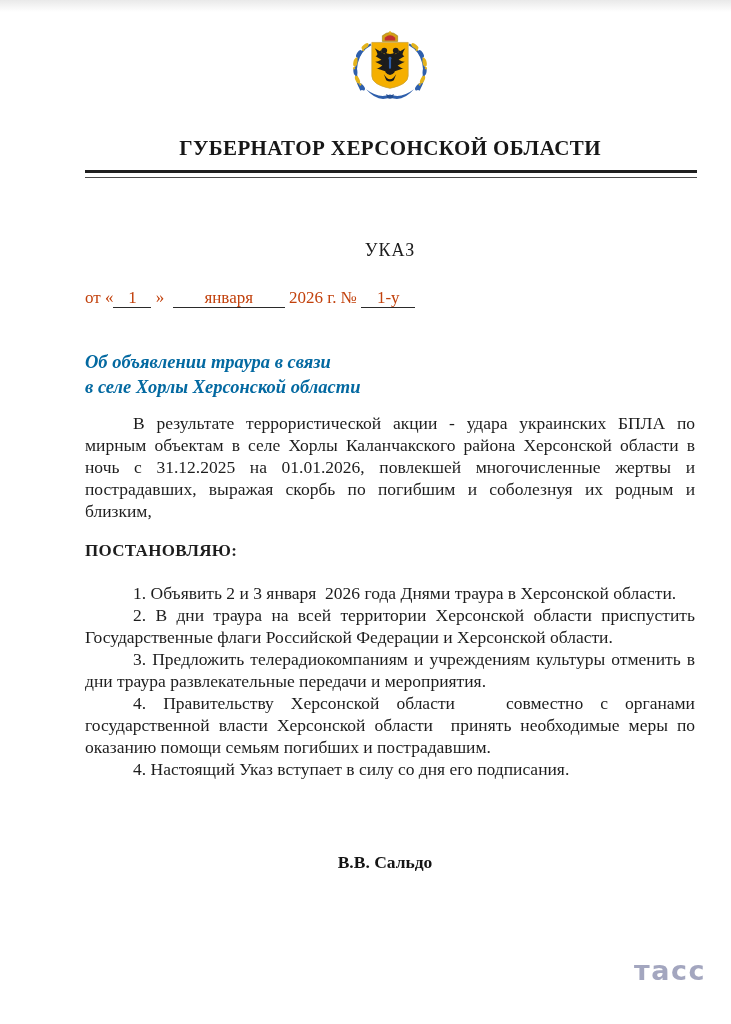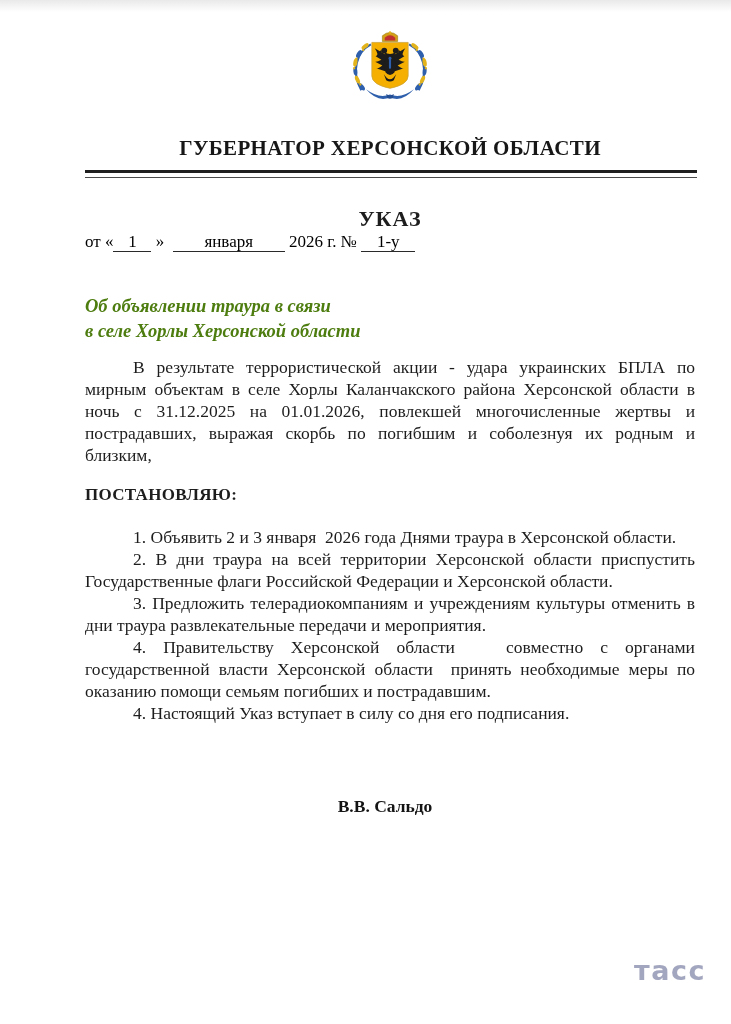--- a/index.html
+++ b/index.html
@@ -27,44 +27,45 @@
     text-align:center;
     font-size:21px;
     font-weight:bold;
     letter-spacing:0.4px;
     color:#171717;
   }
   .rules{margin-top:9px;width:612px;}
   .rule-thick{height:3px;background:#1f1f1f;}
   .rule-thin{height:1px;background:#4a4a4a;margin-top:4px;}
   .doc-type{
-    margin-top:28px;
+    margin-top:62px;
     width:610px;text-align:center;
-    font-size:22px;font-weight:bold;letter-spacing:1px;
+    font-size:18px;font-weight:normal;letter-spacing:1px;
   }
   .date-line{
+    margin-top:27px;
     font-size:17px;
-    color:#000000;
+    color:#c2410c;
   }
   .blank{
     display:inline-block;
     border-bottom:1.4px solid #2a2a2a;
     text-align:center;
     line-height:1.05;
   }
   .blank.day{min-width:38px;}
   .blank.month{min-width:112px;}
   .blank.number{min-width:54px;}
   .subject{
     margin-top:42px;
     font-size:18.5px;
     font-weight:bold;
     font-style:italic;
     line-height:25px;
-    color:#4d7c0f;
+    color:#0369a1;
   }
   .preamble{
     margin-top:12px;
     width:610px;
     font-size:17.5px;
     line-height:22px;
     text-align:justify;
     text-indent:48px;
   }
   .resolution{

